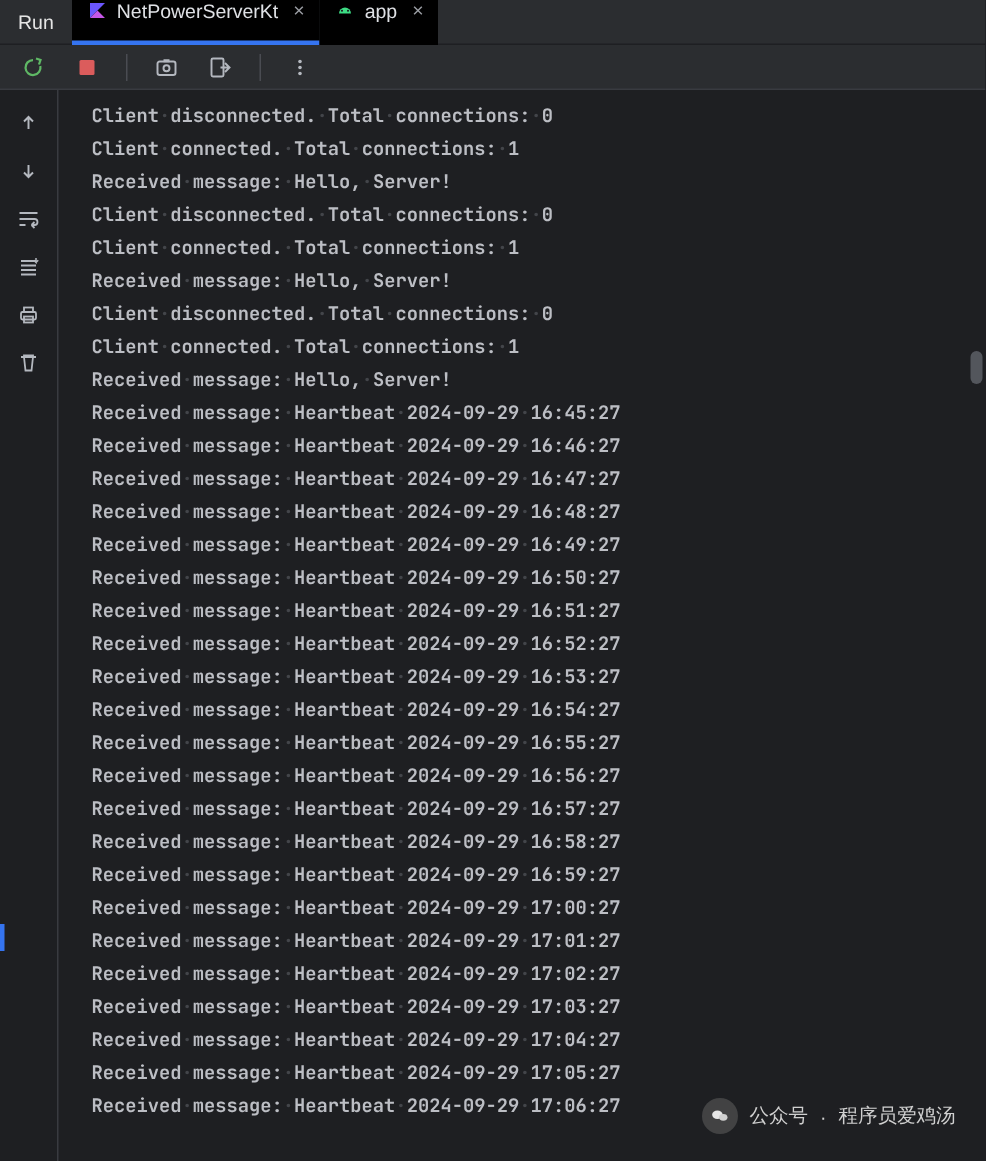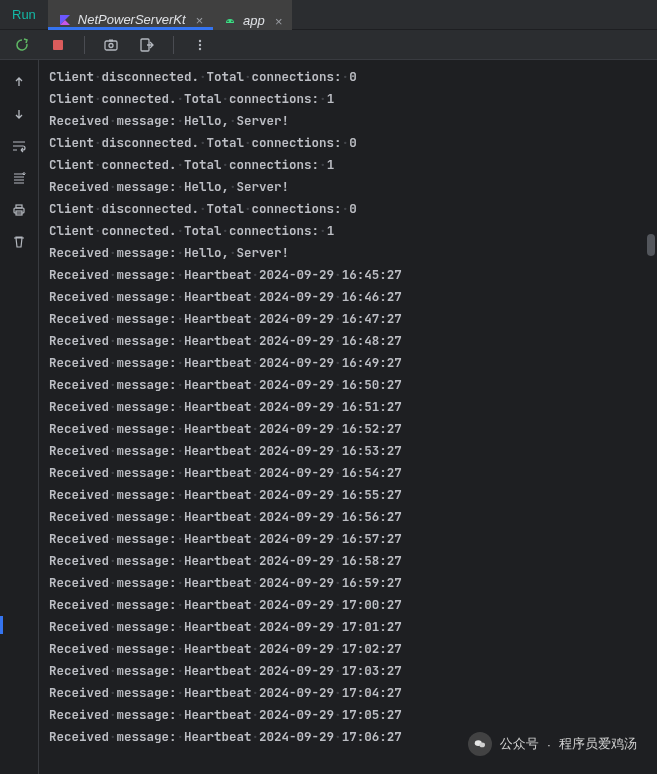--- a/index.html
+++ b/index.html
@@ -16,38 +16,37 @@
   }
   .top-bar {
     display: flex;
     align-items: center;
     height: 30px;
     background: #2b2d30;
     border-bottom: 1px solid #1e1f22;
   }
   .run-label {
     font-size: 13px;
-    color: #14b8a6;
+    color: #e5e5e5;
     padding: 0 12px;
     font-weight: 500;
   }
   .tabs {
     display: flex;
     height: 30px;
   }
   .tab {
     display: flex;
-    align-items: flex-end;
+    align-items: flex-start;
     padding: 0 10px;
     font-size: 13px;
-    background: #404040;
+    background: #000000;
     cursor: pointer;
     border-bottom: 2px solid transparent;
     gap: 6px;
-    font-style: italic;
   }
   .tab.active {
     border-bottom: 3px solid #3574f0;
   }
   .tab-label { color: #dfe1e5; }
   .close-x {
     color: #9a9da3;
     font-size: 13px;
     margin-left: 4px;
     line-height: 1;
@@ -83,21 +82,21 @@
   .left-gutter {
     width: 38px;
     display: flex;
     flex-direction: column;
     align-items: center;
     padding-top: 12px;
     gap: 12px;
   }
   .console {
     flex: 1;
-    padding: 6px 0 6px 10px;
+    padding: 6px 0 6px 22px;
     font-family: "JetBrains Mono", Consolas, monospace;
     font-size: 12.5px;
     line-height: 22px;
     font-weight: 600;
     color: #bcbec4;
     overflow-y: hidden;
     border-left: 1px solid #393b40;
     white-space: pre;
   }
   .dot { color: #43454a; }

